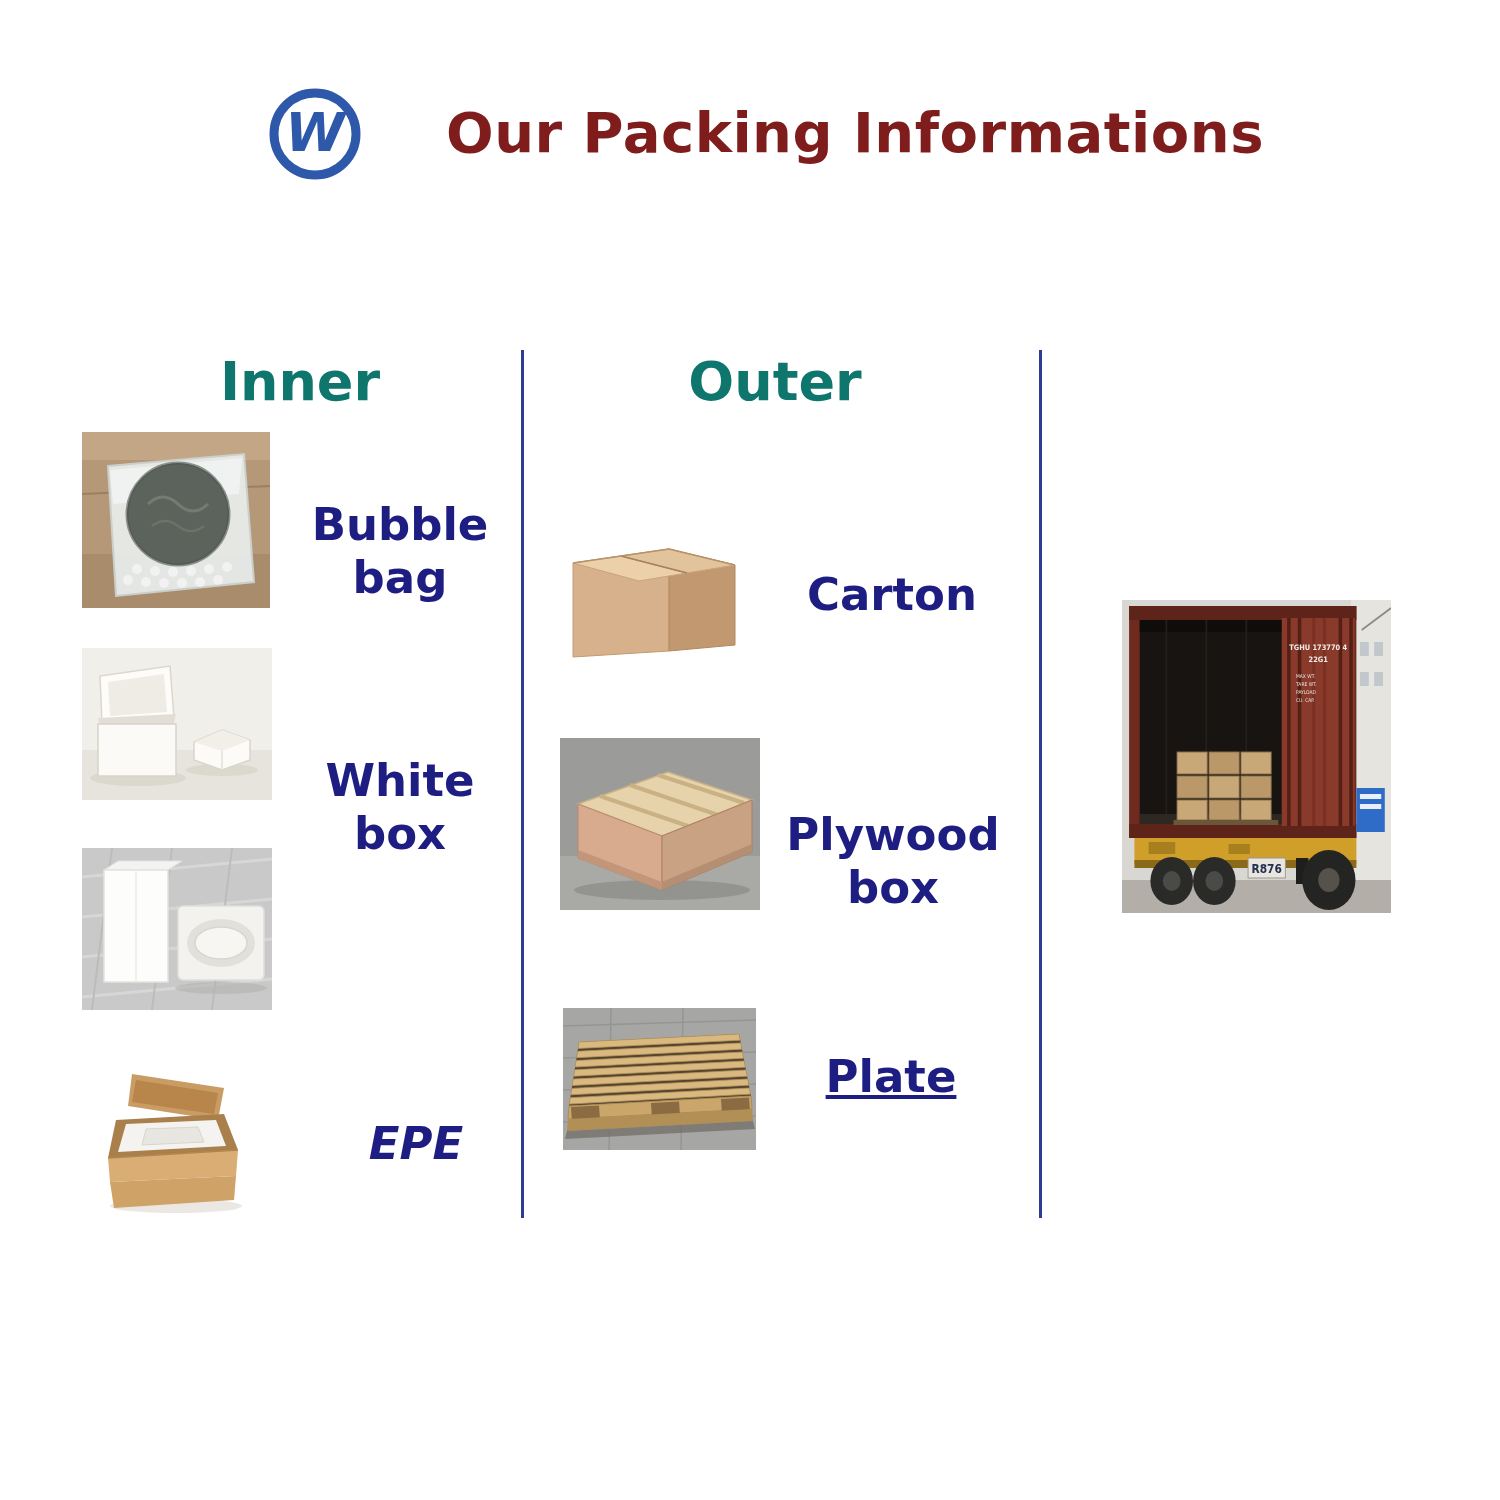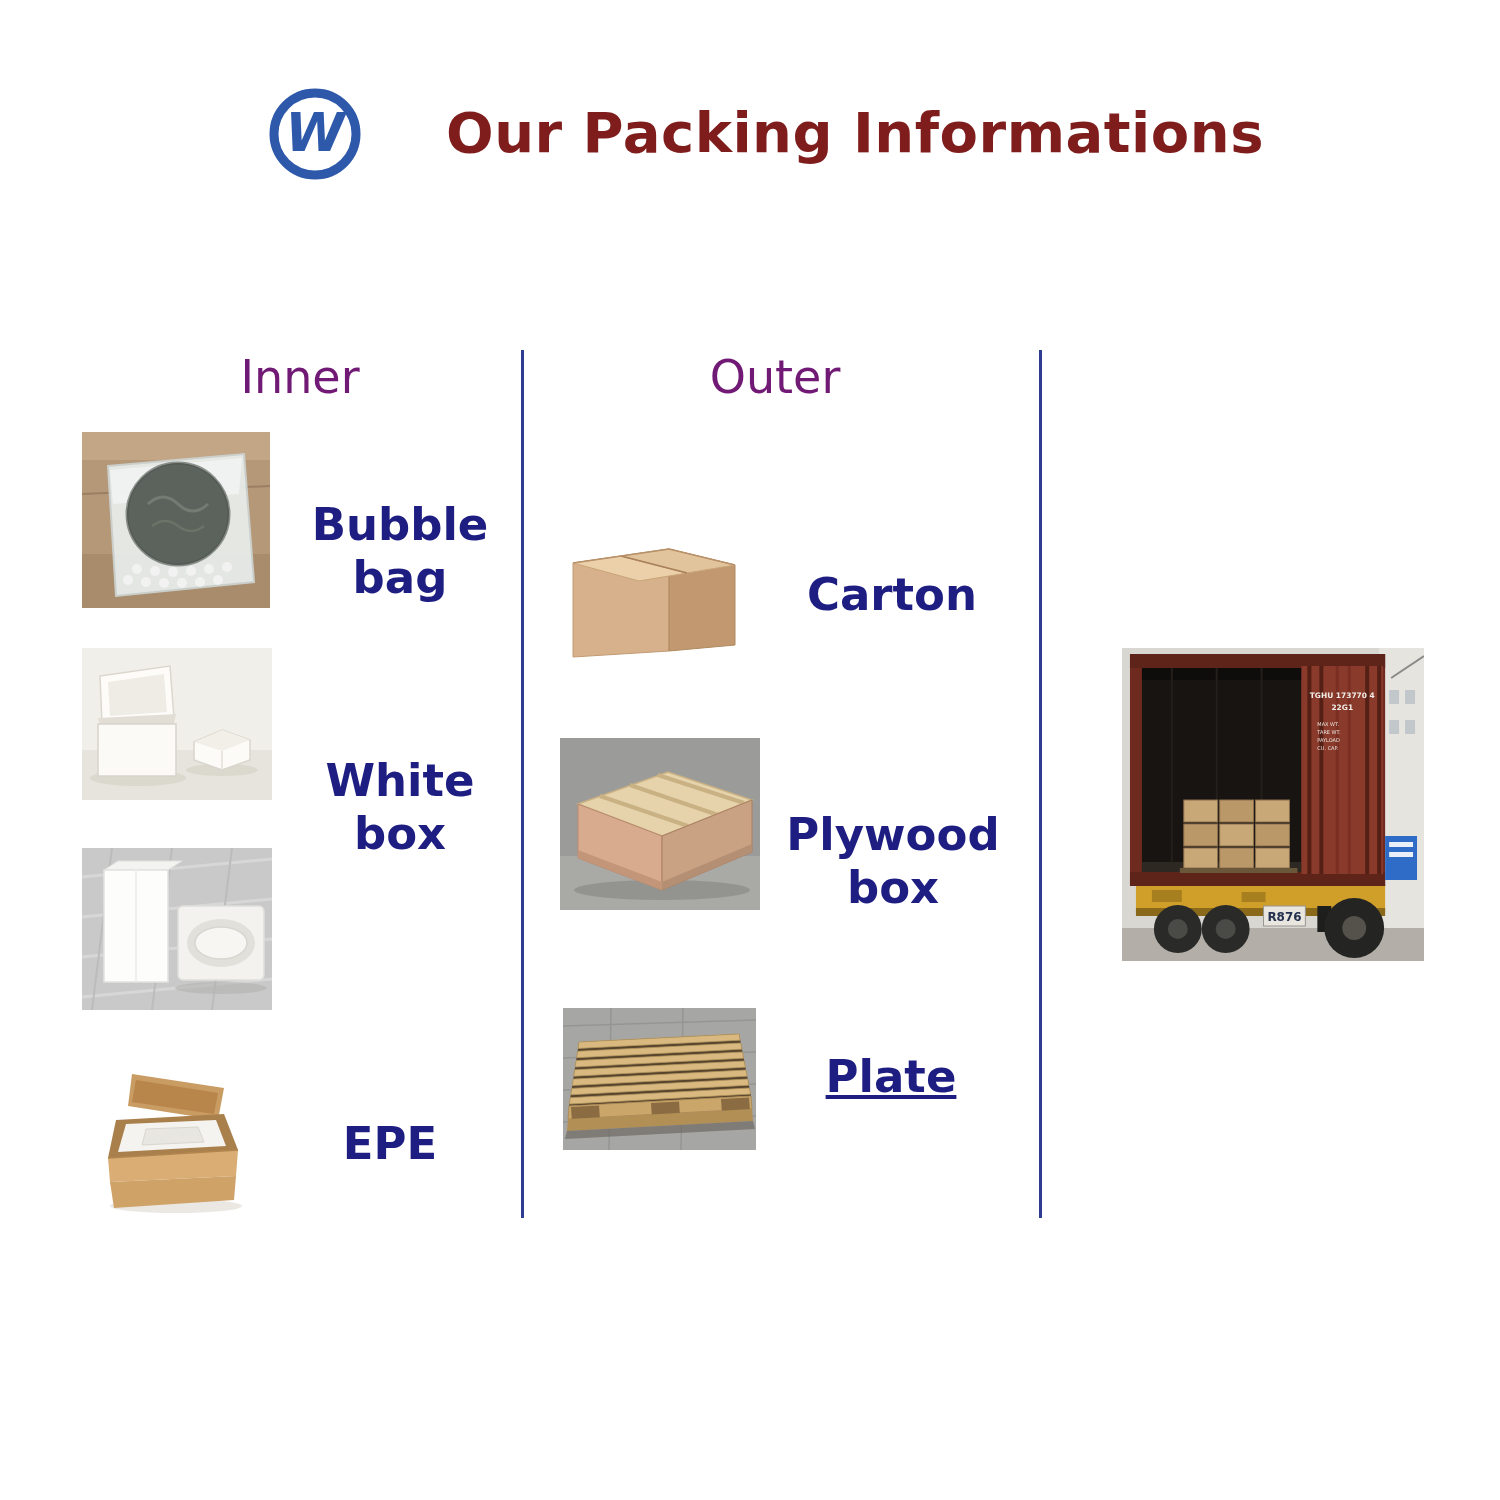--- a/index.html
+++ b/index.html
@@ -6,45 +6,45 @@
   html,body { background:#ffffff; }
   body { font-family:"DejaVu Sans","Liberation Sans",sans-serif; }
   .canvas { position:relative; width:1500px; height:1500px; background:#ffffff; overflow:hidden; }
 
   .logo { position:absolute; left:263px; top:84px; width:104px; height:100px; }
 
   .title { position:absolute; left:415px; top:100px; width:880px; text-align:center;
            font-size:56px; font-weight:bold; color:#7f1d1d; letter-spacing:0.5px; }
 
   .col-heading { position:absolute; width:300px; text-align:center;
-                 font-size:46px; font-weight:normal; color:#701a75; }
+                 font-size:54px; font-weight:bold; color:#0f766e; }
   .heading-inner { left:150px; top:350px; }
   .heading-outer { left:625px; top:350px; }
 
   .divider { position:absolute; top:350px; width:3px; height:868px; background:#2d3e92; }
   .divider-1 { left:521px; }
   .divider-2 { left:1039px; }
 
   .photo { position:absolute; }
   .photo svg { display:block; width:100%; height:100%; }
   .photo-bubble    { left:82px;  top:432px;  width:188px; height:176px; }
   .photo-whitebox  { left:82px;  top:648px;  width:190px; height:152px; }
   .photo-styrofoam { left:82px;  top:848px;  width:190px; height:162px; }
   .photo-epe       { left:98px;  top:1058px; width:155px; height:158px; }
   .photo-carton    { left:565px; top:505px;  width:178px; height:155px; }
   .photo-plywood   { left:560px; top:738px;  width:200px; height:172px; }
   .photo-pallet    { left:563px; top:1008px; width:193px; height:142px; }
-  .photo-container { left:1122px; top:648px; width:302px; height:313px; }
+  .photo-container { left:1122px; top:600px; width:269px; height:313px; }
 
   .item-label { position:absolute; width:244px; text-align:center;
                 font-size:45px; font-weight:bold; color:#1d1d82; }
   .label-bubble    { left:278px; top:498px; }
   .label-whitebox  { left:278px; top:708px;margin-top:46px; }
   .label-styrofoam { left:278px; top:922px; }
-  .label-epe       { left:268px; top:1117px; }
+  .label-epe       { left:294px; top:1117px;font-style:italic; }
   .label-carton    { left:770px; top:568px; }
   .label-plywood   { left:771px; top:808px; }
   .label-plate     { left:769px; top:1050px;text-decoration:underline; }
 </style>
 </head>
 <body>
 
 <div class="canvas">
 
   <div class="logo">

